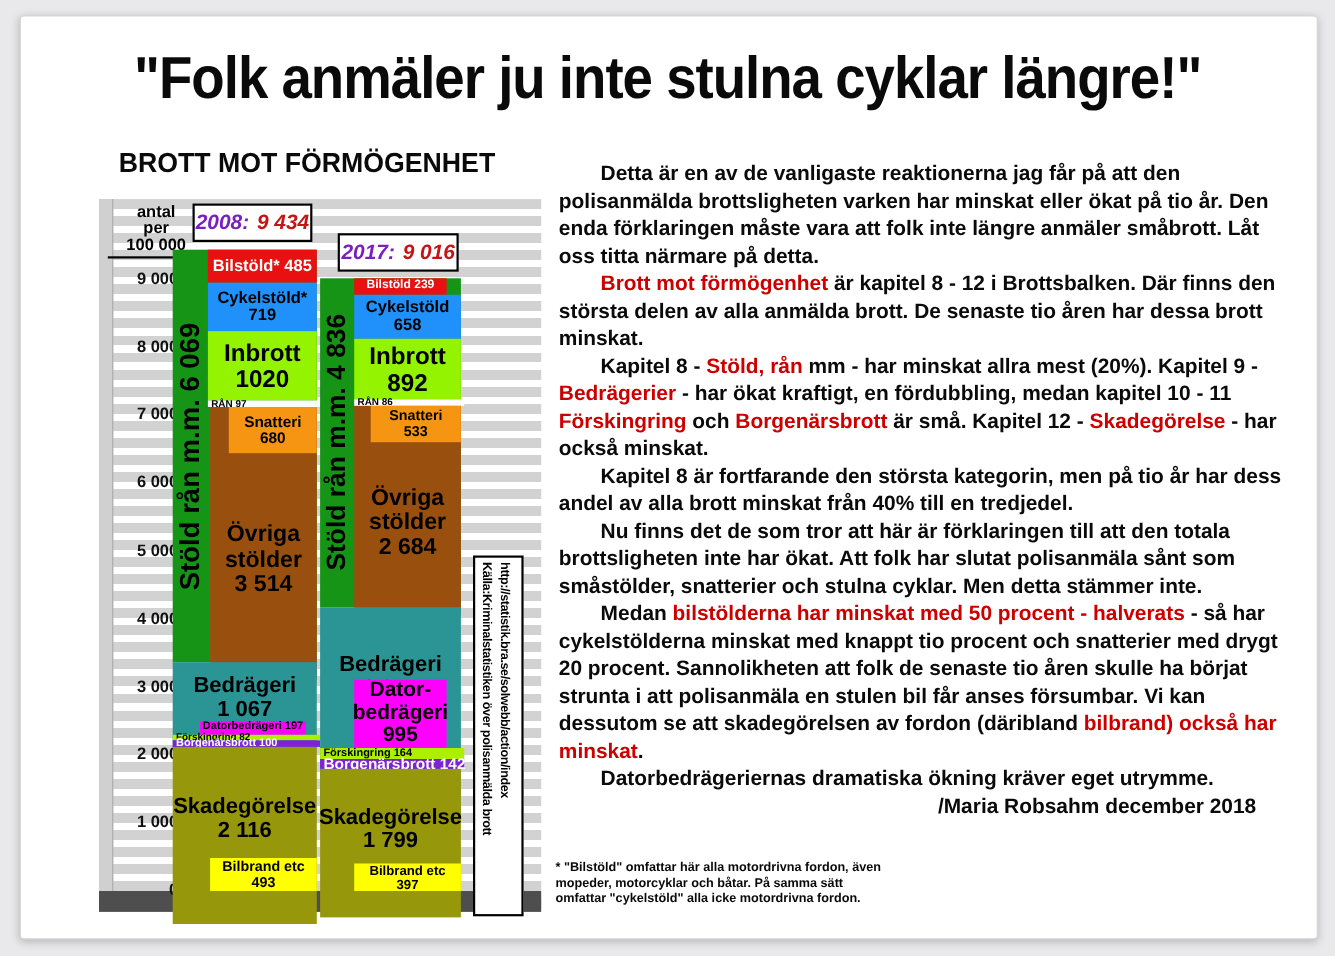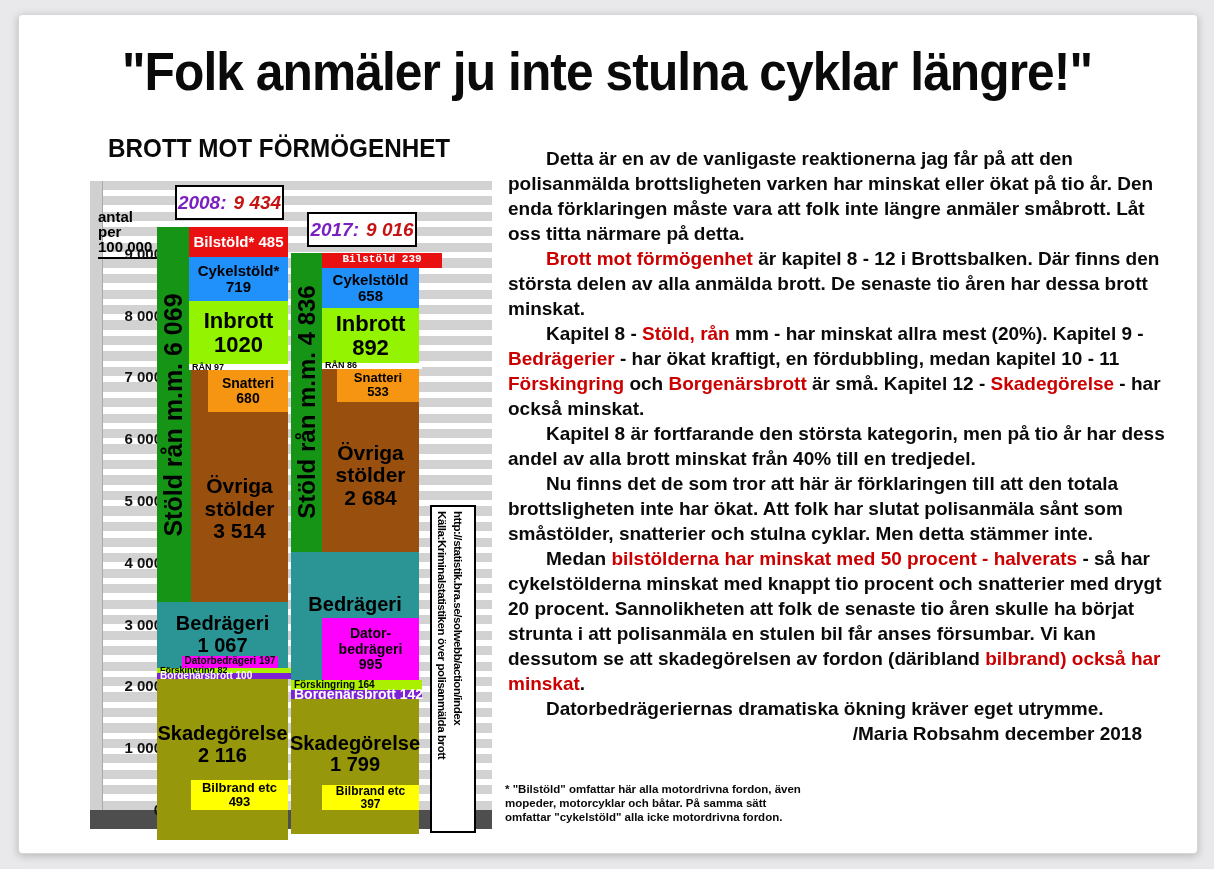--- a/index.html
+++ b/index.html
@@ -12,22 +12,22 @@
          transform:scaleX(.92);}
   #chart-heading{position:absolute;left:108px;top:134px;font-size:25px;font-weight:bold;
          color:#0a0a0a;transform:scaleX(.97);transform-origin:left center;white-space:nowrap;}
 
   
   #chart{position:absolute;left:90px;top:181px;width:402px;height:648px;
          background:repeating-linear-gradient(to bottom,#d2d2d2 0 9px,#ffffff 9px 15.5px);}
   #left-rail{position:absolute;left:0;top:0;width:12px;height:629px;background:#d0d0d0;
          border-right:1px solid #aaaaaa;}
   #baseline{position:absolute;left:0;top:629px;width:402px;height:19px;background:#4e4e4e;}
-  #axis-title{position:absolute;left:8px;top:4px;width:88px;font-weight:bold;
-         font-size:15px;line-height:15px;color:#000;border-bottom:2px solid #000;padding-bottom:3px;margin-top:24px;}
+  #axis-title{position:absolute;left:8px;top:4px;width:88px;text-align:center;font-weight:bold;
+         font-size:15px;line-height:15px;color:#000;border-bottom:2px solid #000;padding-bottom:3px;}
   .tick{position:absolute;left:12px;width:60px;text-align:right;font-weight:bold;font-size:15px;
          color:#111;}
   .rect{position:absolute;display:flex;flex-direction:column;justify-content:center;
         align-items:center;text-align:center;font-weight:bold;overflow:visible;line-height:1.08;
         white-space:nowrap;}
   .rect.left{align-items:flex-start;text-align:right;padding-left:3px;}
   .vwrap{background:transparent;}
   .vtext{position:absolute;left:50%;top:50%;transform:translate(-50%,-50%) rotate(-90deg);
         white-space:nowrap;color:#000;}
   .year-box{position:absolute;background:#ffffff;border:2px solid #000;display:flex;
@@ -127,21 +127,21 @@
           <div>2 116</div>
         </div>
         <div class="rect" style="left: 101px; width: 97px; top: 598.533px; height: 30.4674px; background: rgb(255, 255, 0); color: rgb(0, 0, 0); font-size: 13px;">
           <div>Bilbrand etc</div>
           <div>493</div>
         </div>
         <div class="rect" style="left: 201px; width: 128px; top: 71.8112px; height: 298.865px; background: rgb(22, 148, 22); color: rgb(0, 0, 0);"></div>
         <div class="rect vwrap" style="left: 201px; width: 31px; top: 71.8112px; height: 298.865px; color: rgb(0, 0, 0); font-size: 24px;">
           <span class="vtext" style="font-size: 24px;">Stöld rån m.m.  4 836</span>
         </div>
-        <div class="rect" style="left: 232px; width: 120px; top: 71.8112px; height: 14.7702px; background: rgb(232, 16, 16); color: rgb(255, 255, 255); font-size: 11px; font-family: Liberation Mono, monospace;">
+        <div class="rect" style="left: 232px; width: 84px; top: 71.8112px; height: 14.7702px; background: rgb(232, 16, 16); color: rgb(255, 255, 255); font-size: 11px;">
           <div>Bilstöld 239</div>
         </div>
         <div class="rect" style="left: 232px; width: 97px; top: 86.5814px; height: 40.6644px; background: rgb(32, 144, 250); color: rgb(0, 0, 0); font-size: 15px;">
           <div>Cykelstöld</div>
           <div>658</div>
         </div>
         <div class="rect" style="left: 232px; width: 97px; top: 127.246px; height: 55.1256px; background: rgb(147, 243, 0); color: rgb(0, 0, 0); font-size: 22px;">
           <div>Inbrott</div>
           <div>892</div>
         </div>
@@ -154,21 +154,21 @@
           <div>2 684</div>
         </div>
         <div class="rect" style="left: 247px; width: 82px; top: 187.686px; height: 32.9394px; background: rgb(246, 149, 17); color: rgb(0, 0, 0); font-size: 13px;">
           <div>Snatteri</div>
           <div>533</div>
         </div>
         <div class="rect" style="left: 201px; width: 128px; top: 370.676px; height: 128.235px; background: rgb(43, 149, 149); color: rgb(0, 0, 0); font-size: 20px; padding-bottom: 64px;">
           <div>Bedrägeri</div>
           <div>2 075</div>
         </div>
-        <div class="rect" style="left: 232px; width: 97px; top: 437.42px; height: 61.491px; background: rgb(255, 0, 255); color: rgb(0, 0, 0); font-size: 14px;">
+        <div class="rect" style="left: 232px; width: 84px; top: 437.42px; height: 61.491px; background: rgb(255, 0, 255); color: rgb(0, 0, 0); font-size: 19px;">
           <div>Dator-</div>
           <div>bedrägeri</div>
           <div>995</div>
         </div>
         <div class="rect left" style="left: 201px; width: 128px; top: 498.911px; height: 10.1352px; background: rgb(171, 240, 0); color: rgb(0, 0, 0); font-size: 10px;">
           <div>Förskingring 164</div>
         </div>
         <div class="rect left" style="left: 201px; width: 128px; top: 509.046px; height: 8.7756px; background: rgb(126, 34, 213); color: rgb(255, 255, 255); font-size: 14px;">
           <div>Borgenärsbrott 142</div>
         </div>

